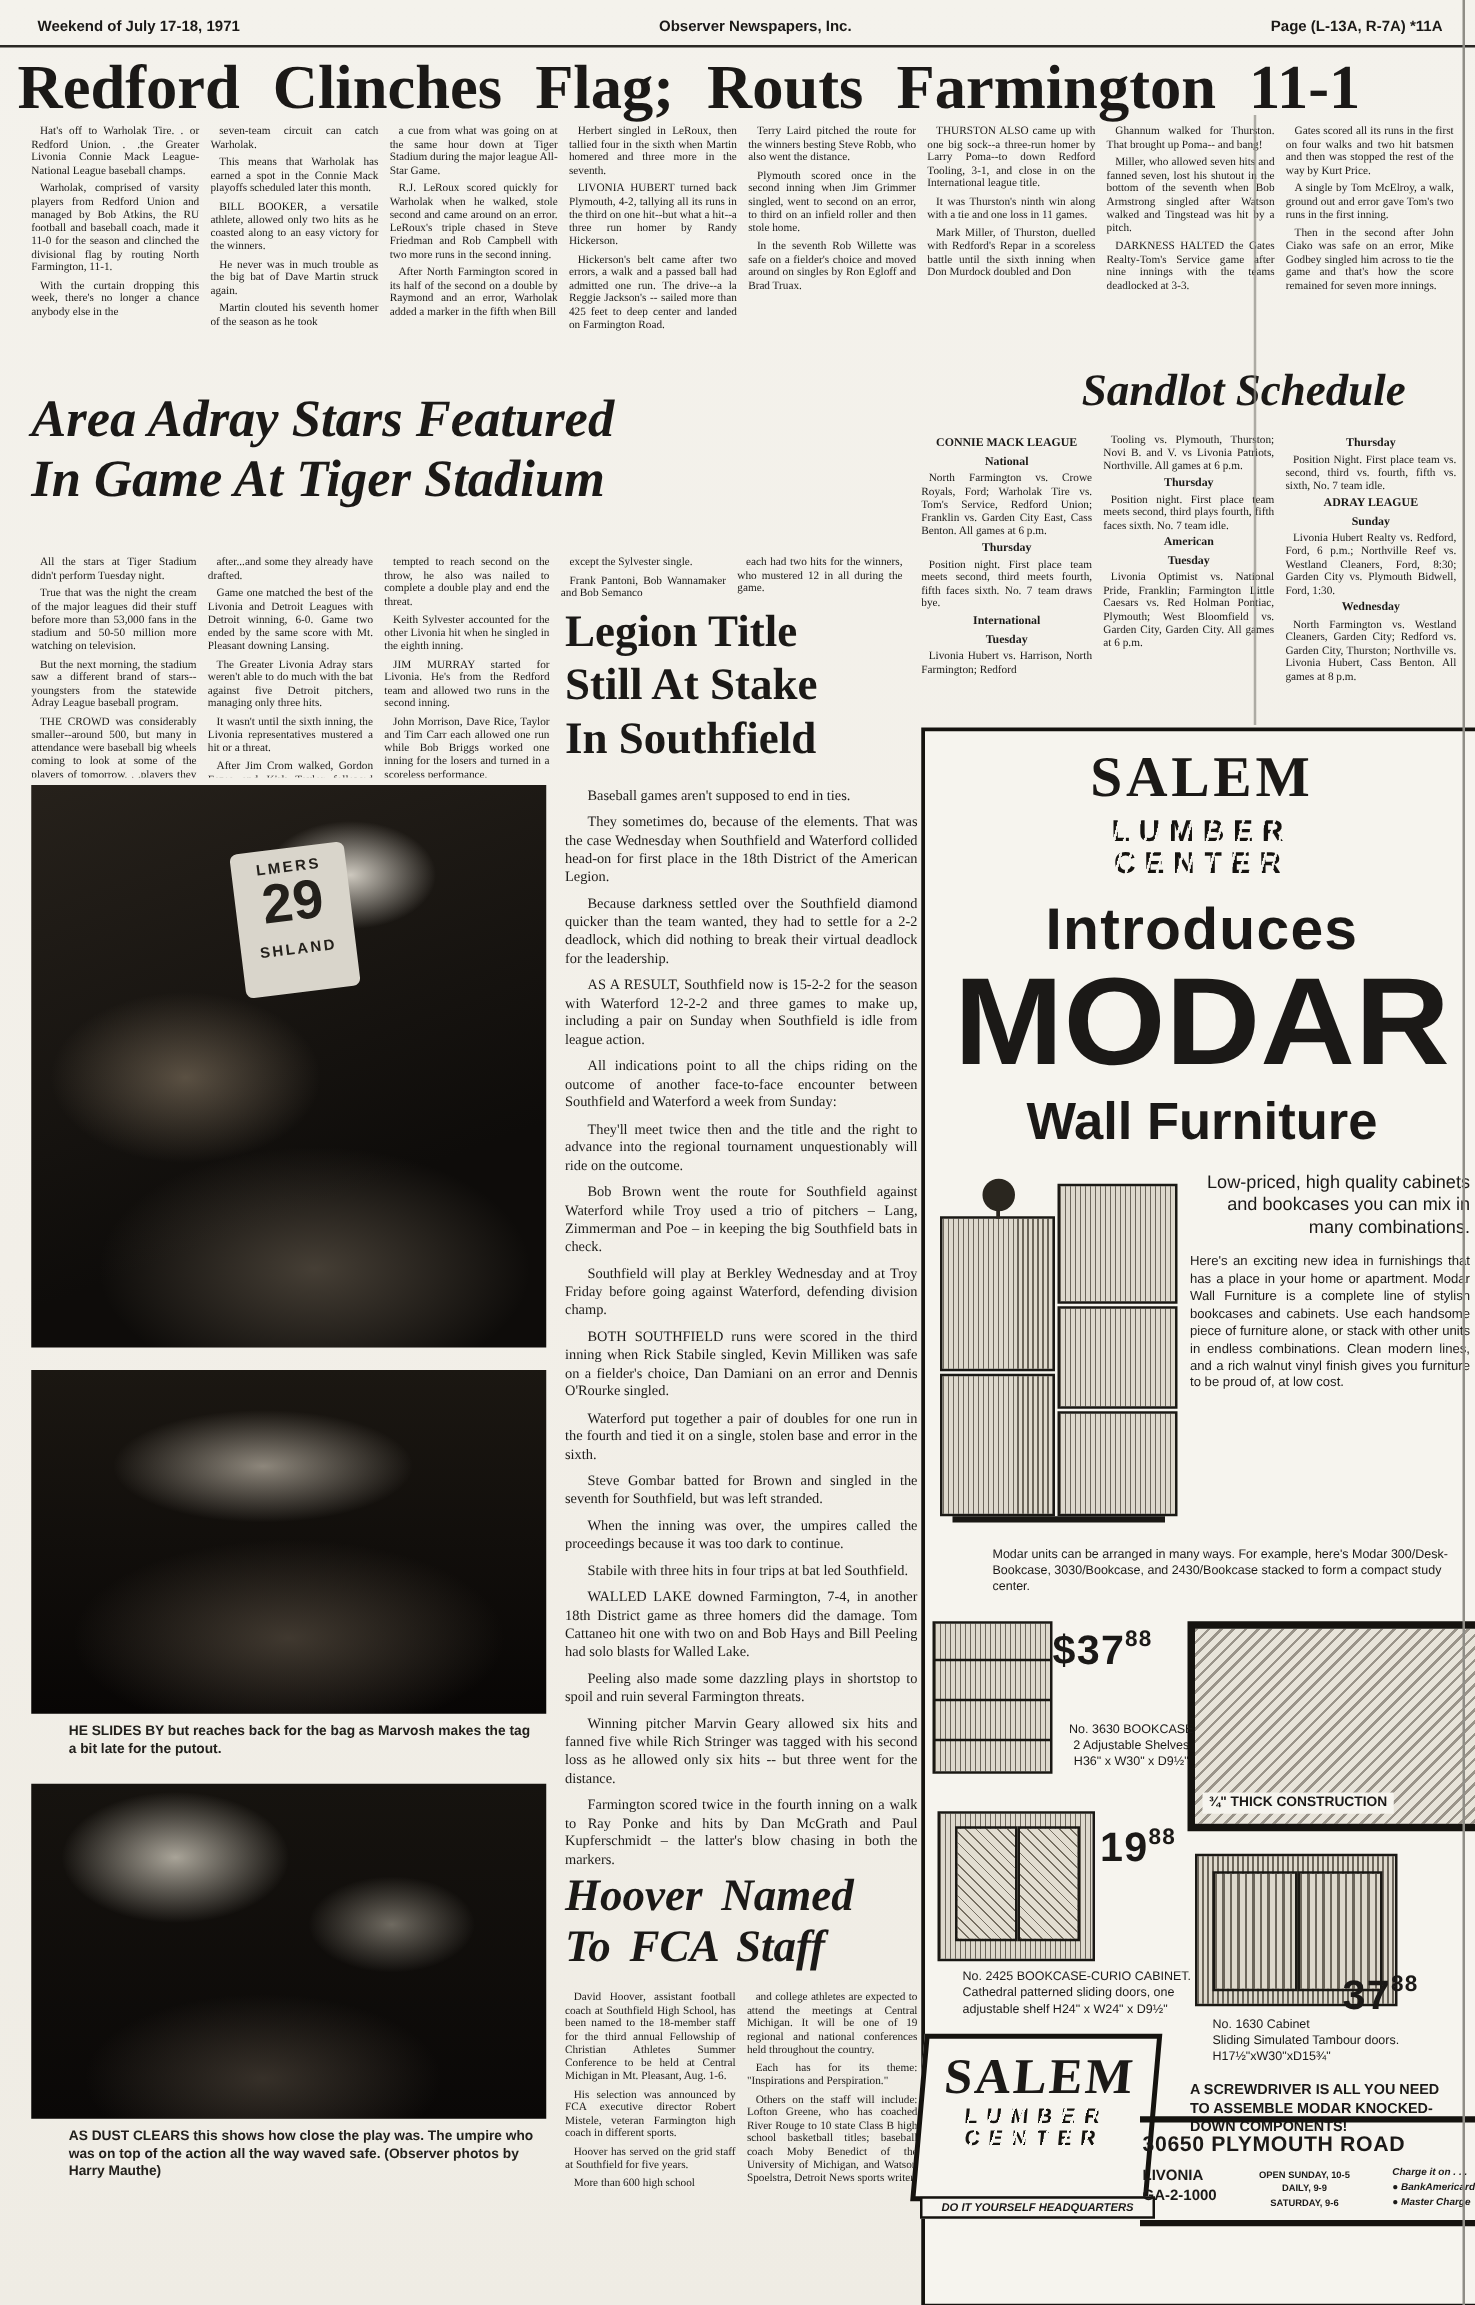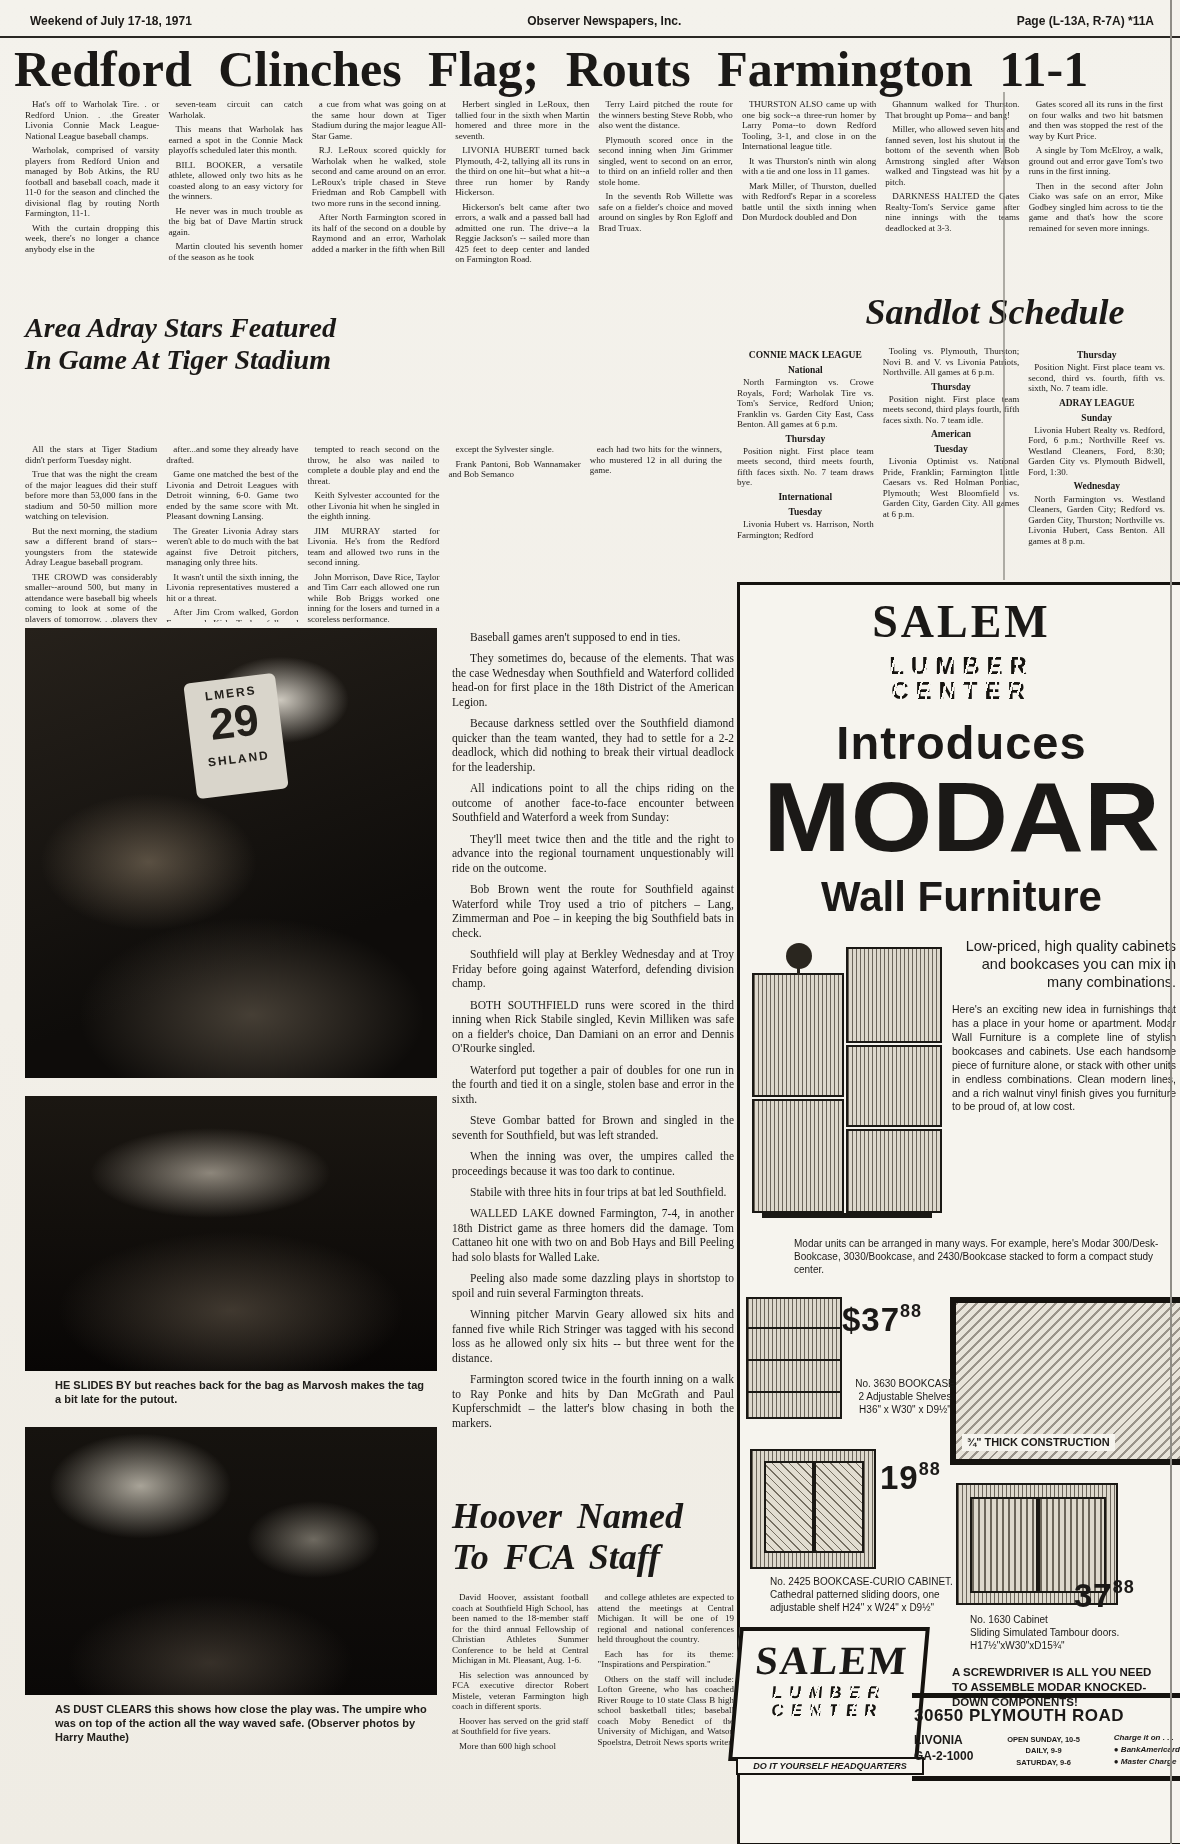--- a/index.html
+++ b/index.html
@@ -7,21 +7,21 @@
         background:linear-gradient(180deg,#f4f2ec 0%,#f2efe8 55%,#efece4 100%);
         color:#1b1917;font-family:"Liberation Serif",serif;}
   
   .masthead{position:absolute;top:14px;left:30px;right:26px;display:flex;justify-content:space-between;
             font-size:12px;font-weight:bold;font-family:"Liberation Sans",sans-serif;align-items:center;}
   .head-rule{position:absolute;top:36px;left:0;right:0;border-top:2px solid #2a2824;}
   
   .h-xl{position:absolute;top:40px;left:14px;width:1152px;font-size:50px;font-weight:bold;
         letter-spacing:0px;word-spacing:14px;white-space:nowrap;overflow:hidden;}
   .h-italic{font-style:italic;font-weight:bold;line-height:1.15;}
-  .adray-head{position:absolute;top:312px;left:25px;width:600px;font-size:28px;}
+  .adray-head{position:absolute;top:312px;left:25px;width:600px;font-size:42px;}
   .sandlot-head{position:absolute;top:292px;left:820px;width:350px;font-size:36px;text-align:center;}
   .legion-head{position:absolute;top:484px;left:452px;width:280px;font-size:36px;font-weight:bold;line-height:1.18;}
   .hoover-head{position:absolute;top:1496px;left:452px;width:282px;font-size:36px;}
   
   .nbcols{display:flex;gap:9px;overflow:hidden;}
   .nbcols .col{flex:1;font-size:9px;line-height:1.17;text-align:justify;}
   .nbcols .col p{margin:0 0 4px;text-indent:7px;}
   .lead-cols{position:absolute;top:99px;left:25px;width:1138px;height:212px;}
   .adray-cols{position:absolute;top:444px;left:25px;width:697px;height:178px;}
   .sandlot-cols{position:absolute;top:346px;left:737px;width:428px;height:232px;}
@@ -250,24 +250,30 @@
         <span class="jn">29</span>
         <span class="jl">SHLAND</span>
       </div>
     </div>
     <div class="photo photo-2"></div>
     <p class="caption">HE SLIDES BY but reaches back for the bag as Marvosh makes the tag a bit late for the putout.</p>
     <div class="photo photo-3"></div>
     <p class="caption">AS DUST CLEARS this shows how close the play was. The umpire who was on top of the action all the way waved safe. (Observer photos by Harry Mauthe)</p>
   </div>
 
+  <h2 class="legion-head" style="margin:0;">
+    <span>Legion Title</span><br>
+    <span>Still At Stake</span><br>
+    <span>In Southfield</span>
+  </h2>
   <div class="legion-body">
       <p>Baseball games aren't supposed to end in ties.</p>
       <p>They sometimes do, because of the elements. That was the case Wednesday when Southfield and Waterford collided head-on for first place in the 18th District of the American Legion.</p>
       <p>Because darkness settled over the Southfield diamond quicker than the team wanted, they had to settle for a 2-2 deadlock, which did nothing to break their virtual deadlock for the leadership.</p>
+      <p>AS A RESULT, Southfield now is 15-2-2 for the season with Waterford 12-2-2 and three games to make up, including a pair on Sunday when Southfield is idle from league action.</p>
       <p>All indications point to all the chips riding on the outcome of another face-to-face encounter between Southfield and Waterford a week from Sunday:</p>
       <p>They'll meet twice then and the title and the right to advance into the regional tournament unquestionably will ride on the outcome.</p>
       <p>Bob Brown went the route for Southfield against Waterford while Troy used a trio of pitchers – Lang, Zimmerman and Poe – in keeping the big Southfield bats in check.</p>
       <p>Southfield will play at Berkley Wednesday and at Troy Friday before going against Waterford, defending division champ.</p>
       <p>BOTH SOUTHFIELD runs were scored in the third inning when Rick Stabile singled, Kevin Milliken was safe on a fielder's choice, Dan Damiani on an error and Dennis O'Rourke singled.</p>
       <p>Waterford put together a pair of doubles for one run in the fourth and tied it on a single, stolen base and error in the sixth.</p>
       <p>Steve Gombar batted for Brown and singled in the seventh for Southfield, but was left stranded.</p>
       <p>When the inning was over, the umpires called the proceedings because it was too dark to continue.</p>
       <p>Stabile with three hits in four trips at bat led Southfield.</p>
       <p>WALLED LAKE downed Farmington, 7-4, in another 18th District game as three homers did the damage. Tom Cattaneo hit one with two on and Bob Hays and Bill Peeling had solo blasts for Walled Lake.</p>

